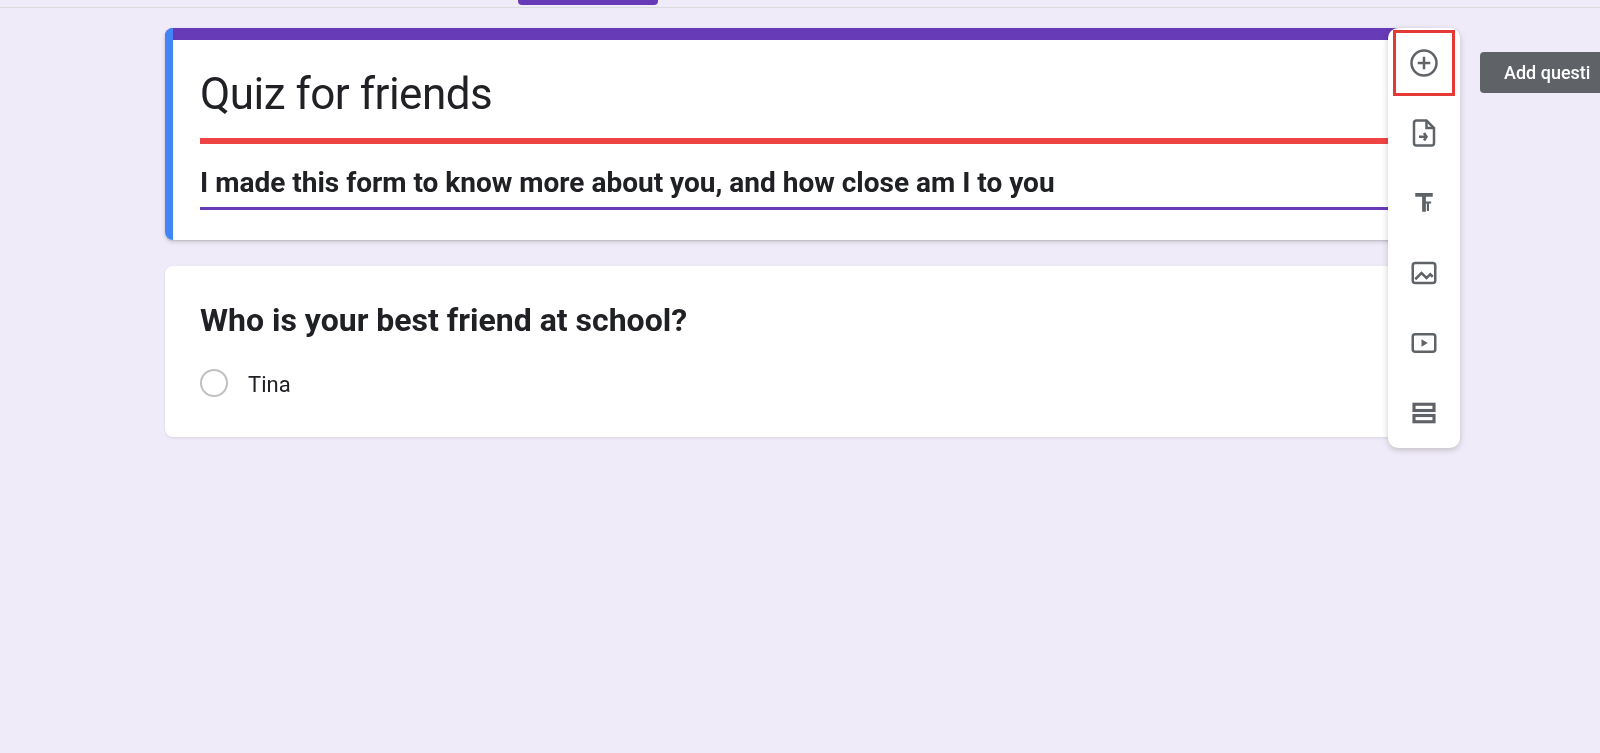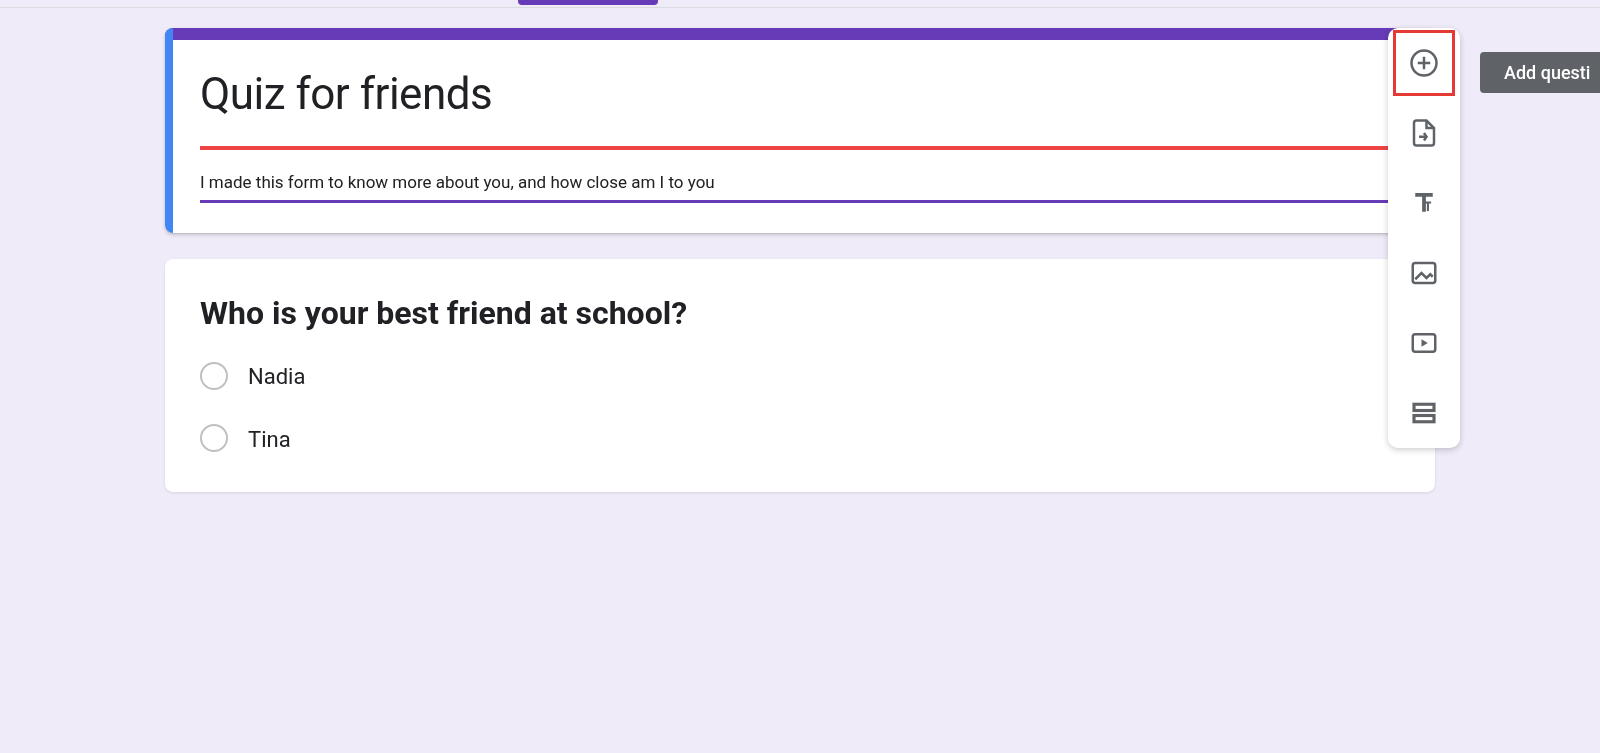--- a/index.html
+++ b/index.html
@@ -54,31 +54,31 @@
       background: #4285f4;
       border-radius: 8px 0 0 8px;
     }
     .header-content {
       padding: 28px 35px 30px 35px;
     }
     .form-title {
       font-size: 44px;
       font-weight: 400;
       color: #202124;
-      padding-bottom: 26px;
-      border-bottom: 4px solid #ef4444;
+      padding-bottom: 18px;
+      border-bottom: 6px solid #ef4444;
       letter-spacing: -0.5px;
     }
     .form-description {
-      font-size: 17px;
+      font-size: 28px;
       color: #202124;
       padding-top: 22px;
       padding-bottom: 8px;
       border-bottom: 3px solid #673ab7;
-      font-weight: 400;
+      font-weight: 700;
     }
     .question-card {
       width: 1270px;
       background: #fff;
       border-radius: 8px;
       box-shadow: 0 1px 3px rgba(0,0,0,0.1);
       padding: 35px 35px 40px 35px;
     }
     .question-title {
       font-size: 32px;
@@ -180,24 +180,20 @@
     <div class="header-content">
       <div class="form-title">Quiz for friends</div>
       <div class="form-description">I made this form to know more about you, and how close am I to you</div>
     </div>
   </div>
 
   <div class="question-card">
     <div class="question-title">Who is your best friend at school?</div>
     <div class="option-row">
       <div class="radio-circle"></div>
-      <div class="option-label">Nadia</div>
-    </div>
-    <div class="option-row">
-      <div class="radio-circle"></div>
       <div class="option-label">Tina</div>
     </div>
   </div>
 </div>
 
 <div class="side-toolbar">
   <button class="toolbar-btn">
     <svg viewBox="0 0 24 24" fill="none" stroke="#5f6368" stroke-width="2">
       <circle cx="12" cy="12" r="10"></circle>
       <line x1="12" y1="7" x2="12" y2="17"></line>

